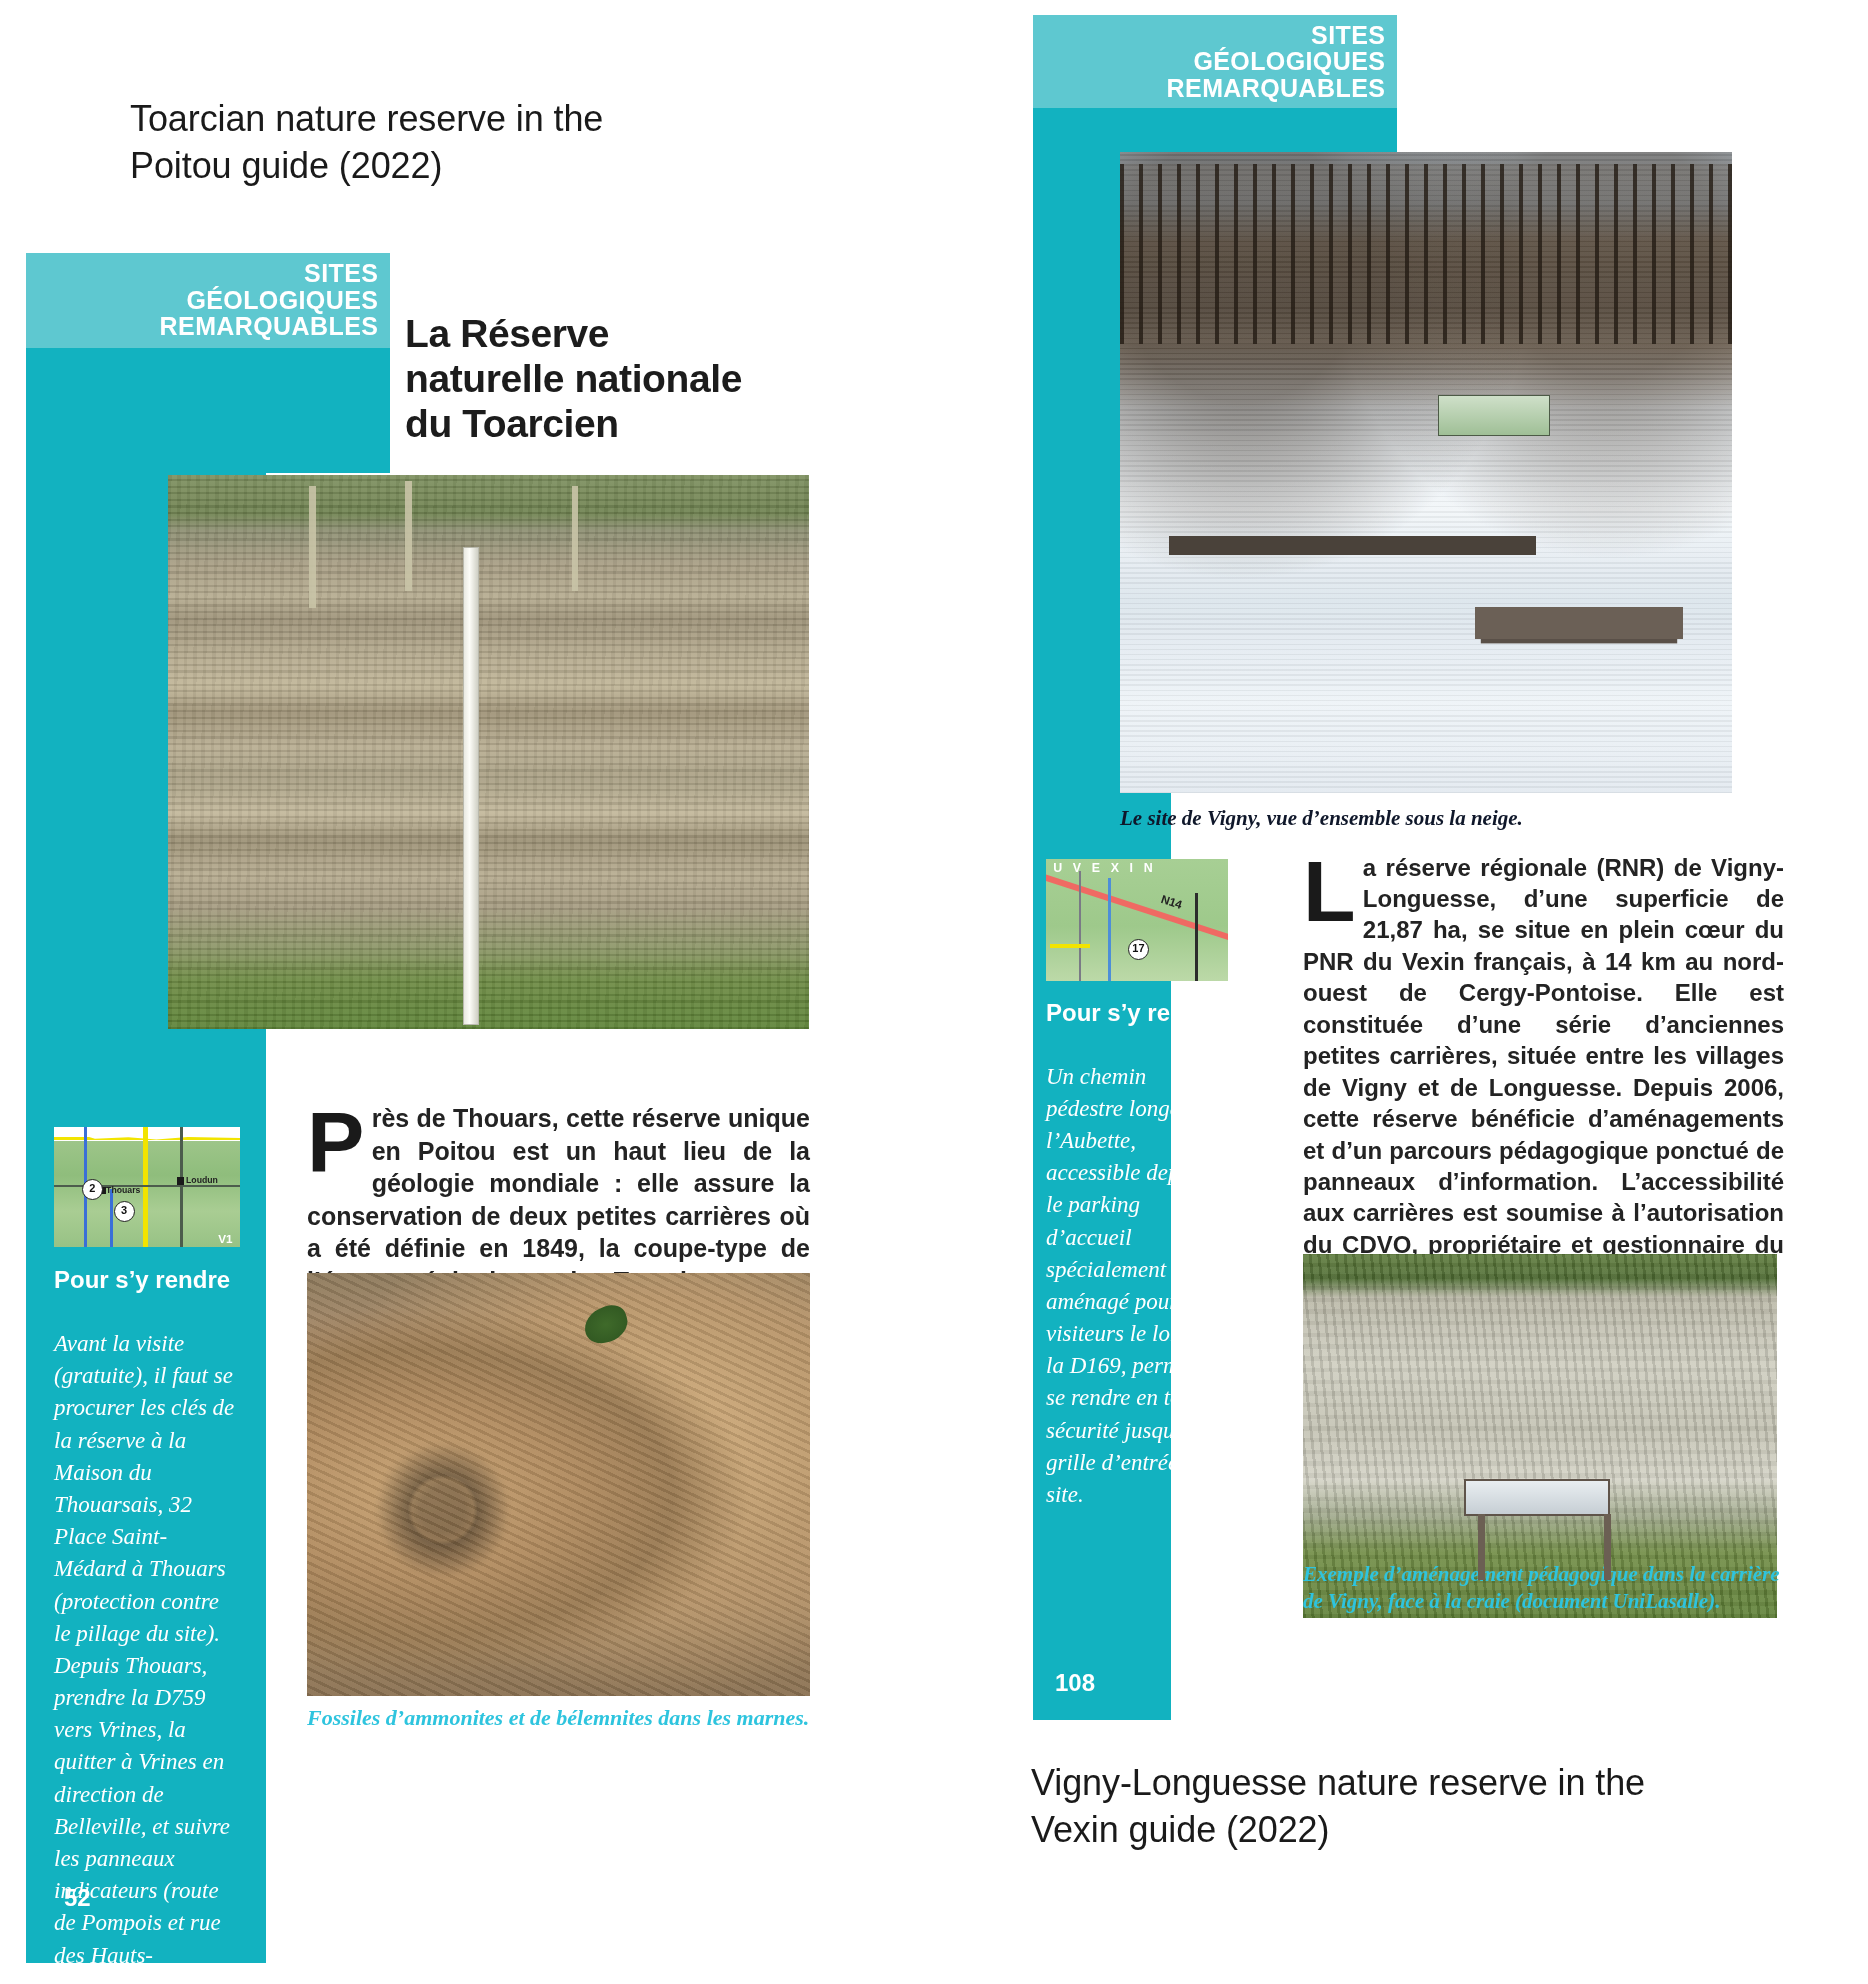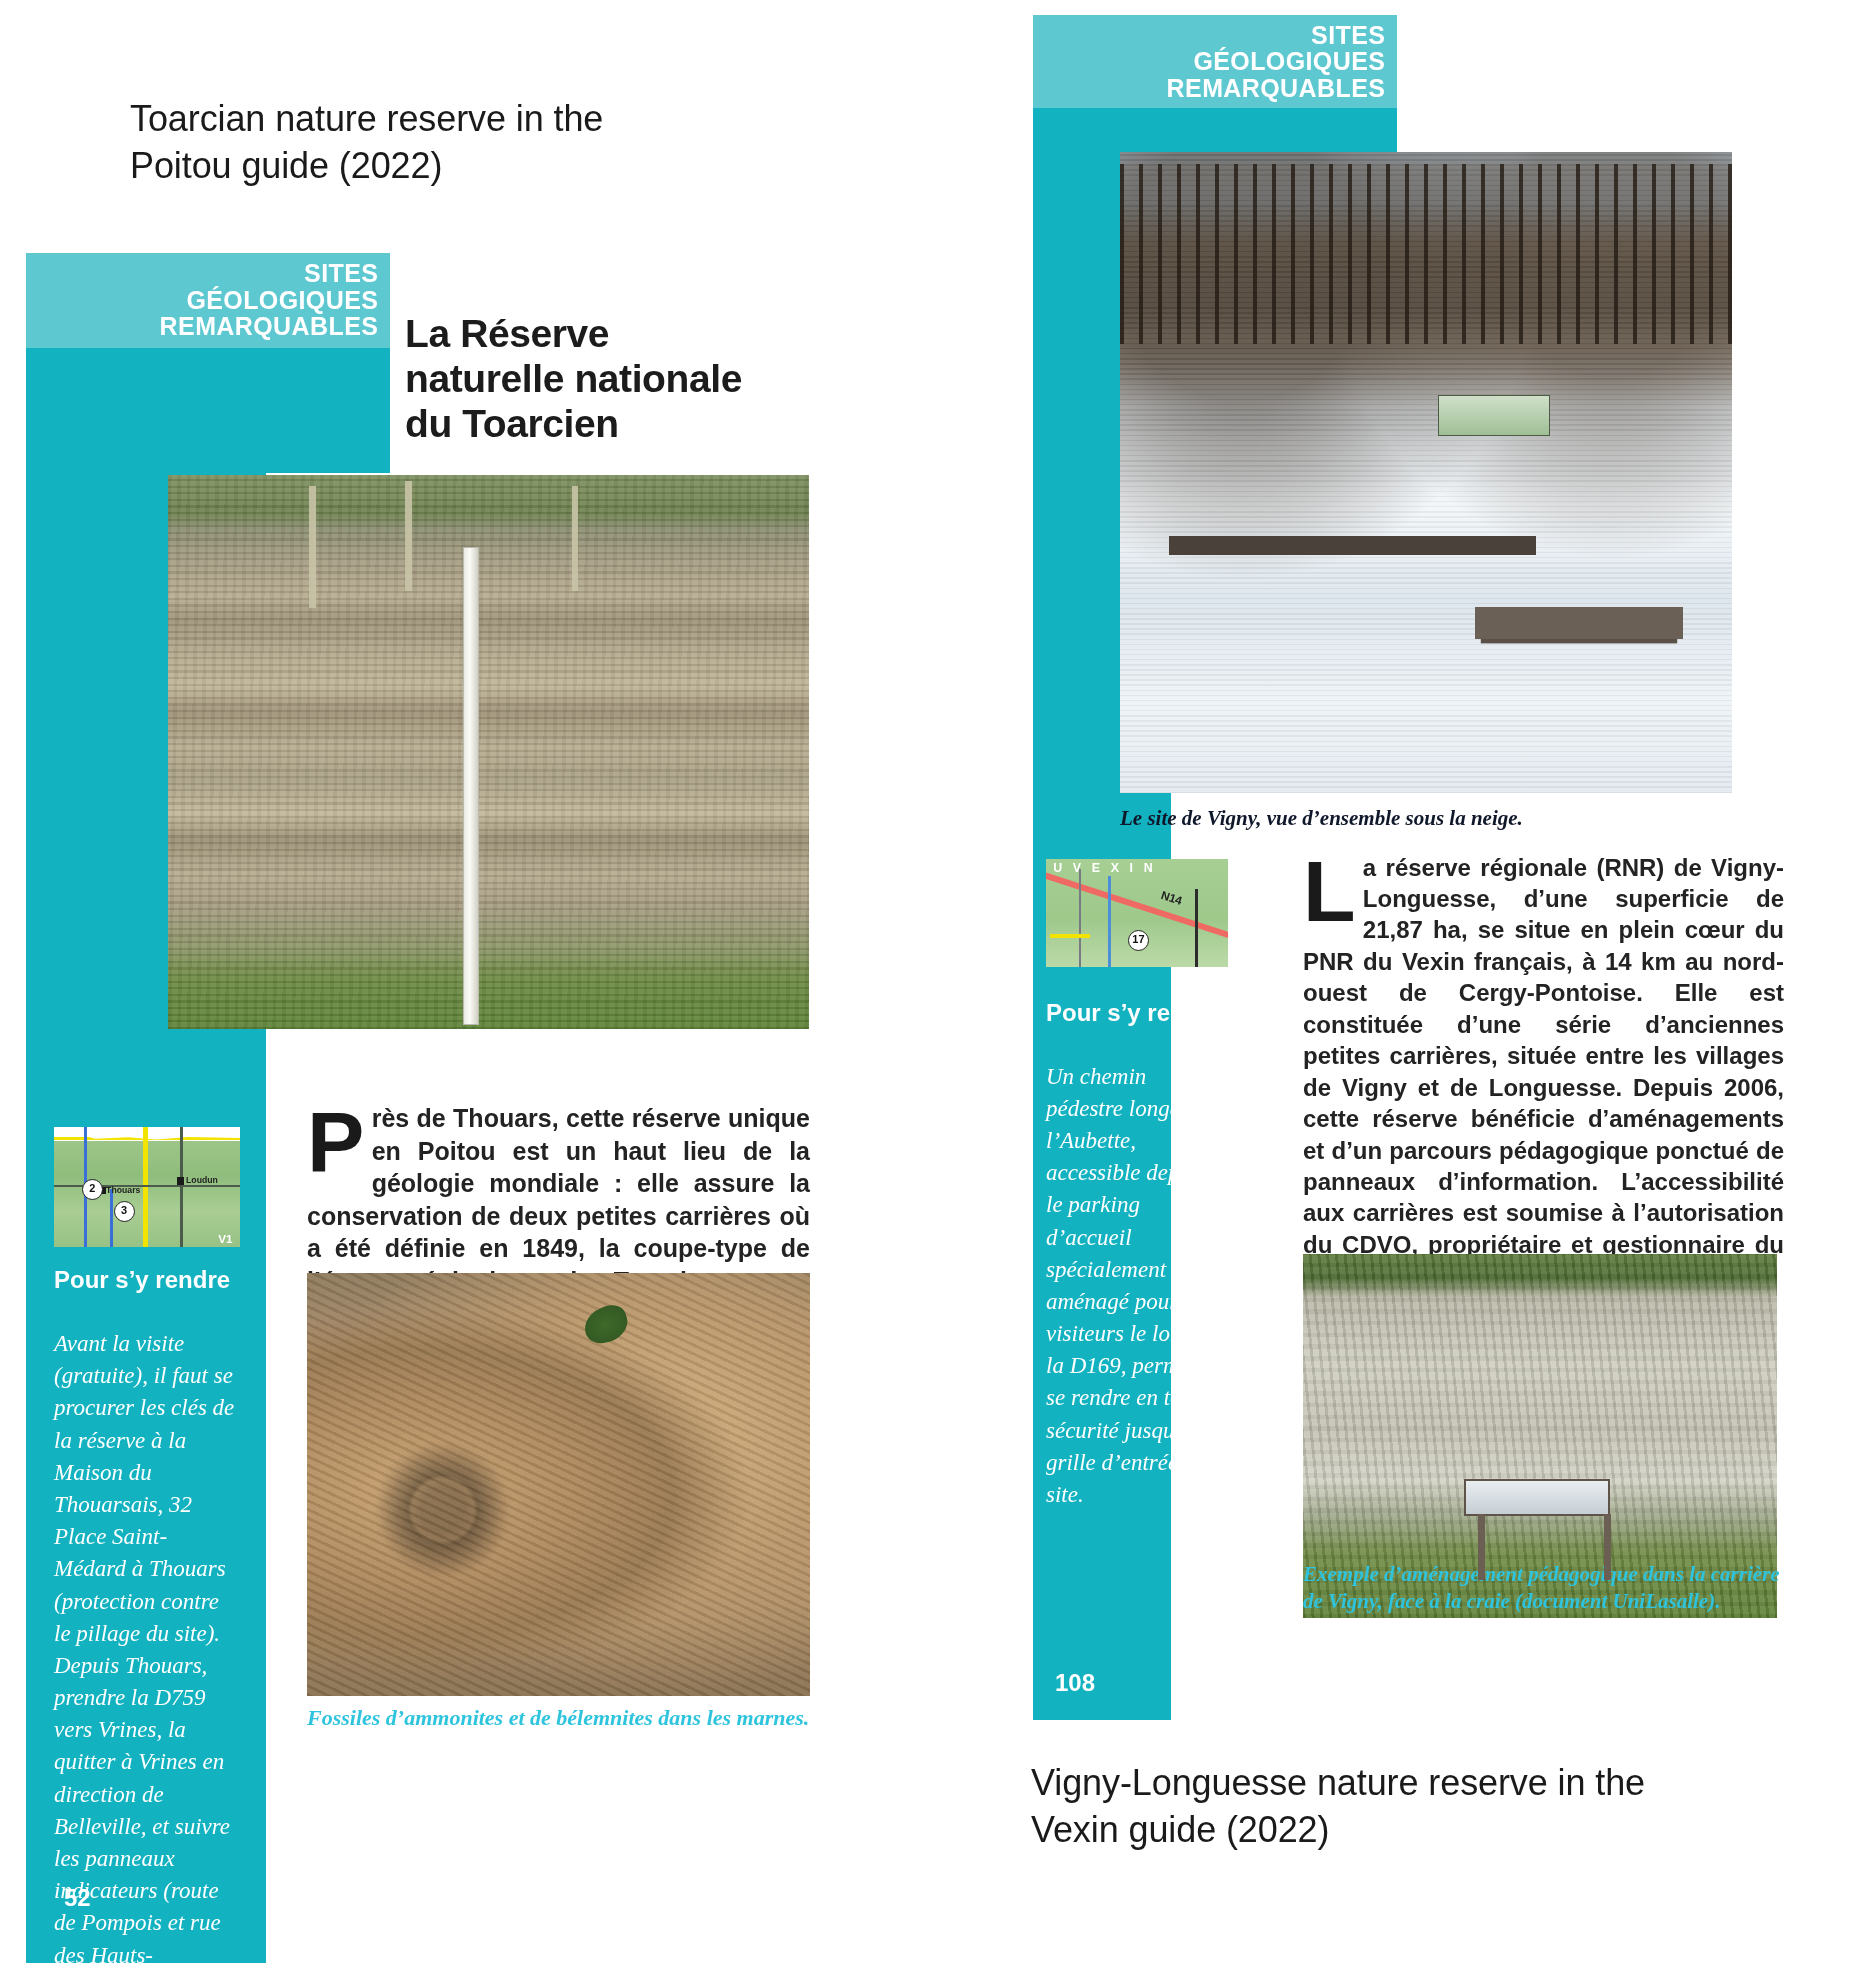--- a/index.html
+++ b/index.html
@@ -265,21 +265,21 @@
     font-size: 24px;
     line-height: 1.31;
     color: #232323;
     text-align: justify;
   }
   .sb-map-right {
     position: absolute;
     left: 13px;
     top: 844px;
     width: 182px;
-    height: 108px;
+    height: 122px;
     overflow: hidden;
   }
   .sb-title-right {
     position: absolute;
     left: 13px;
     top: 984px;
     color: #ffffff;
     font-family: "Liberation Sans", sans-serif;
     font-weight: bold;
     font-size: 24px;

